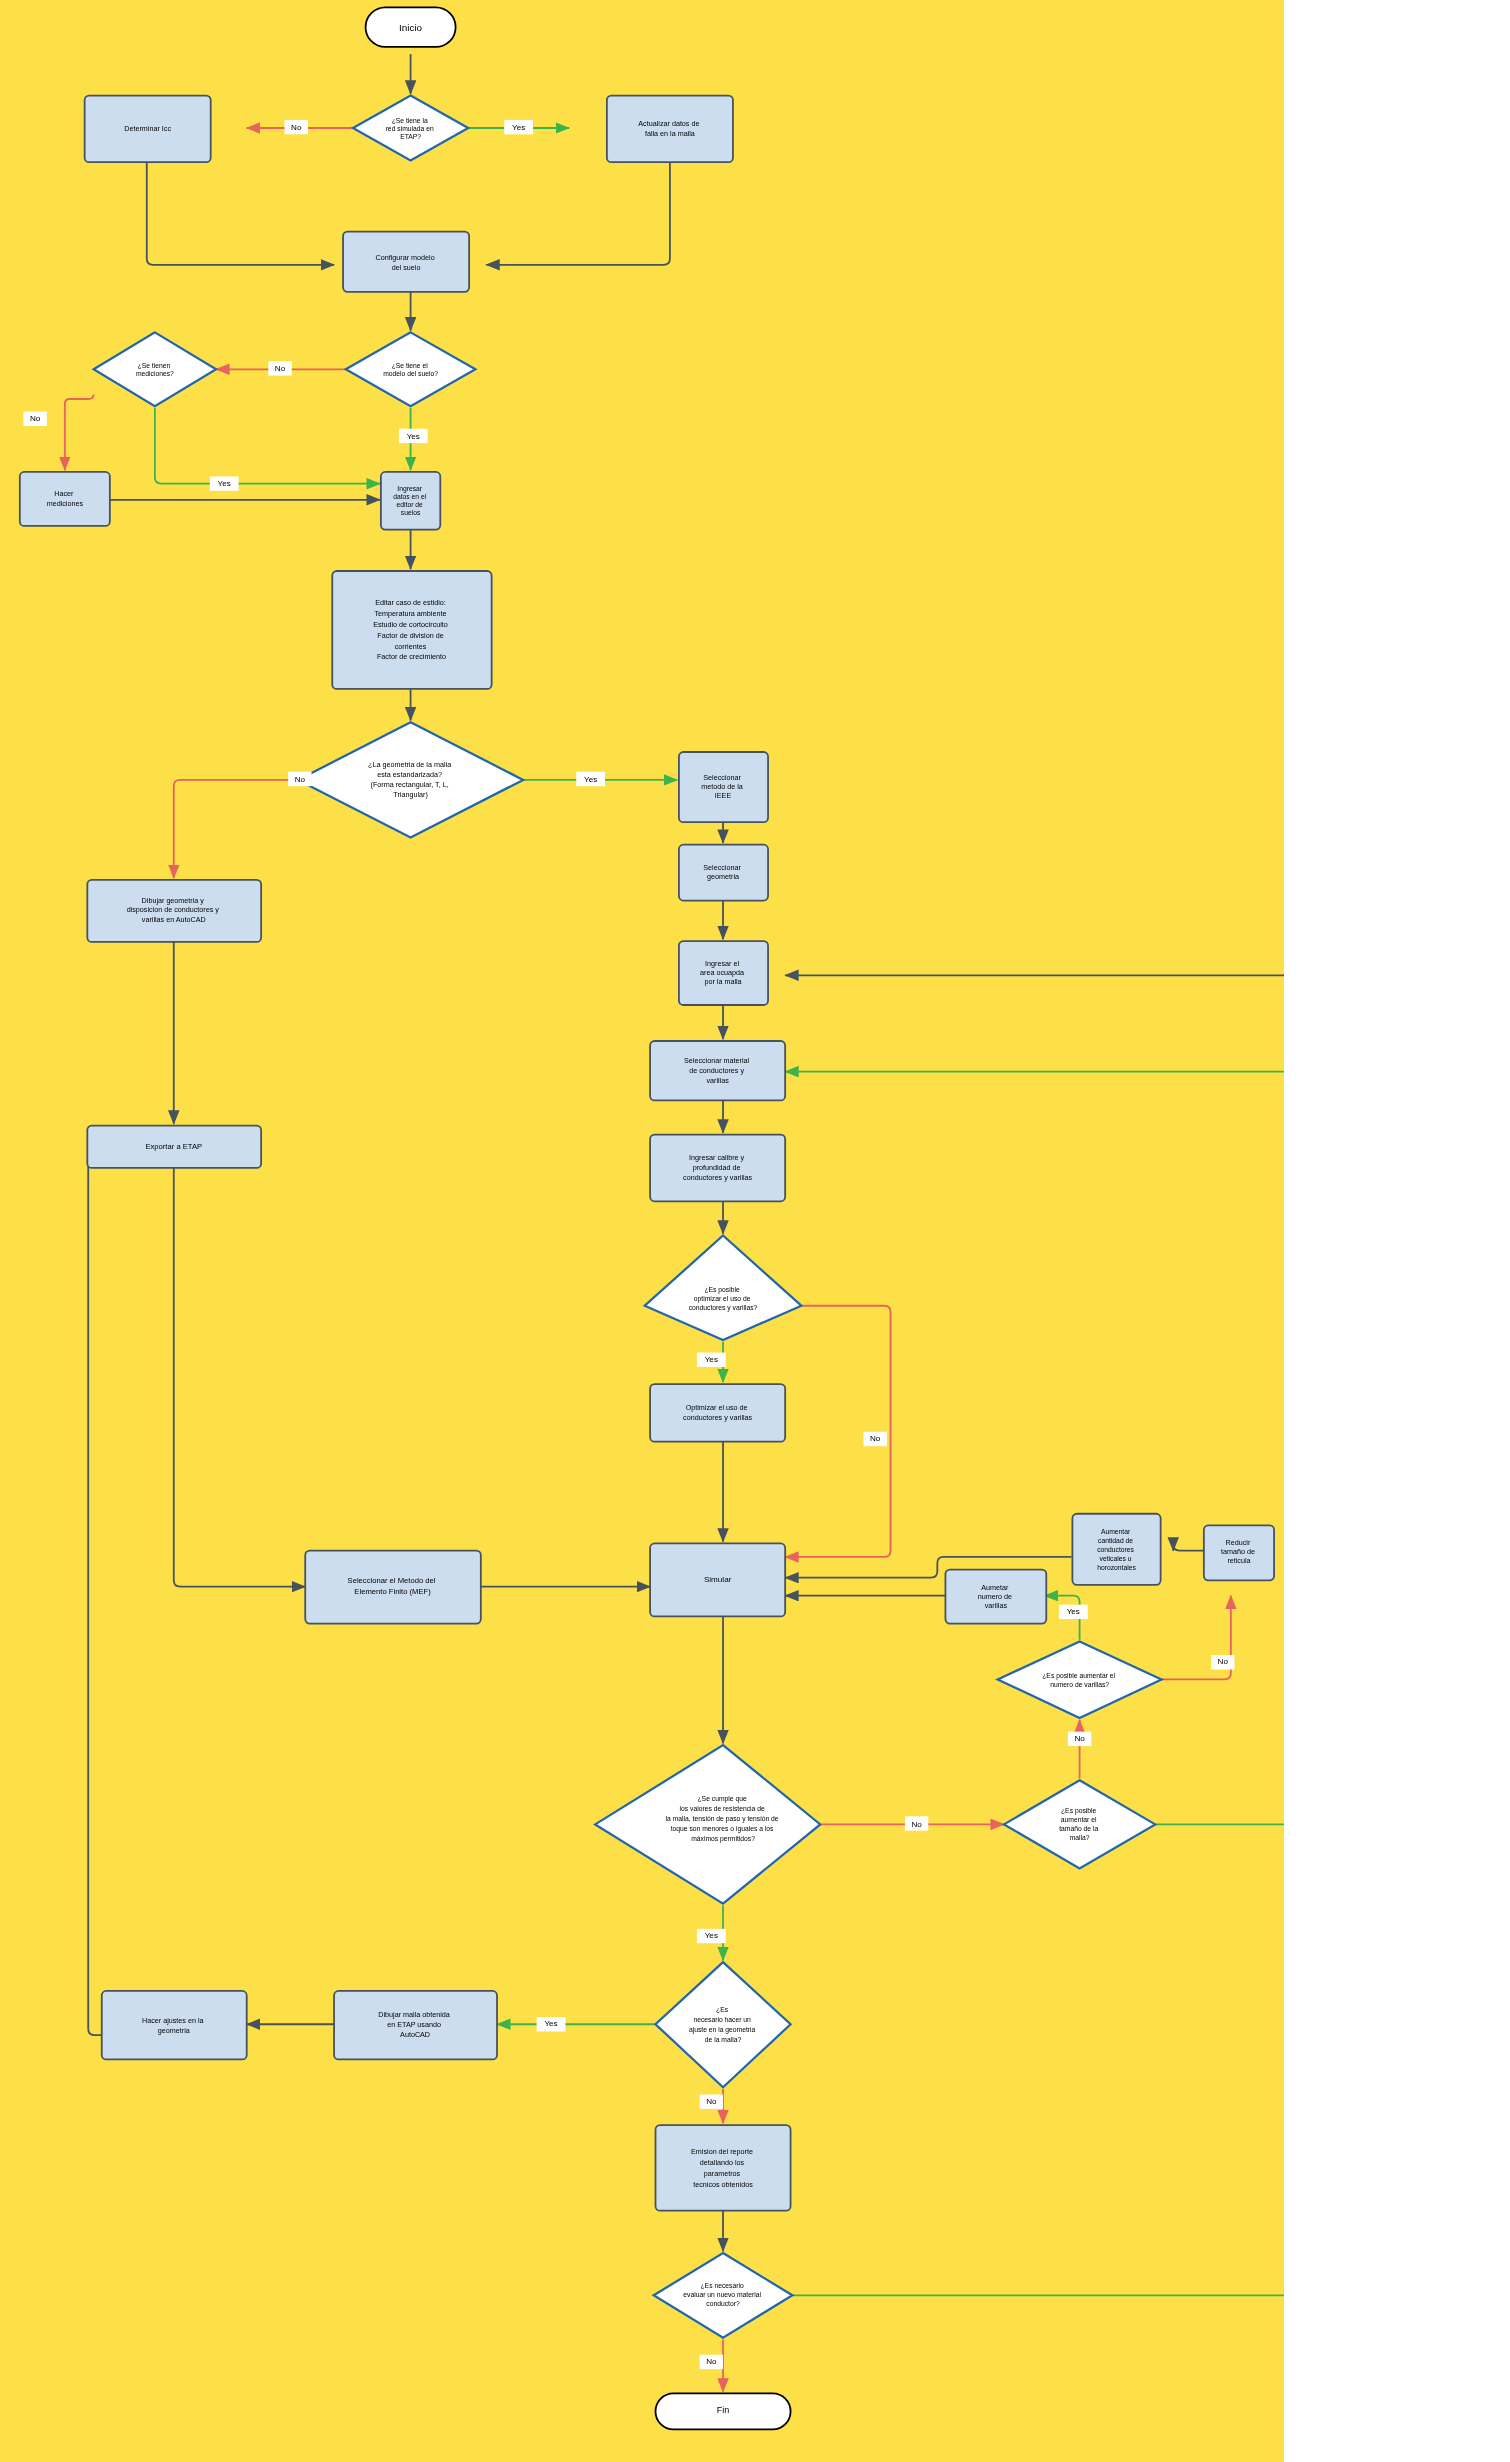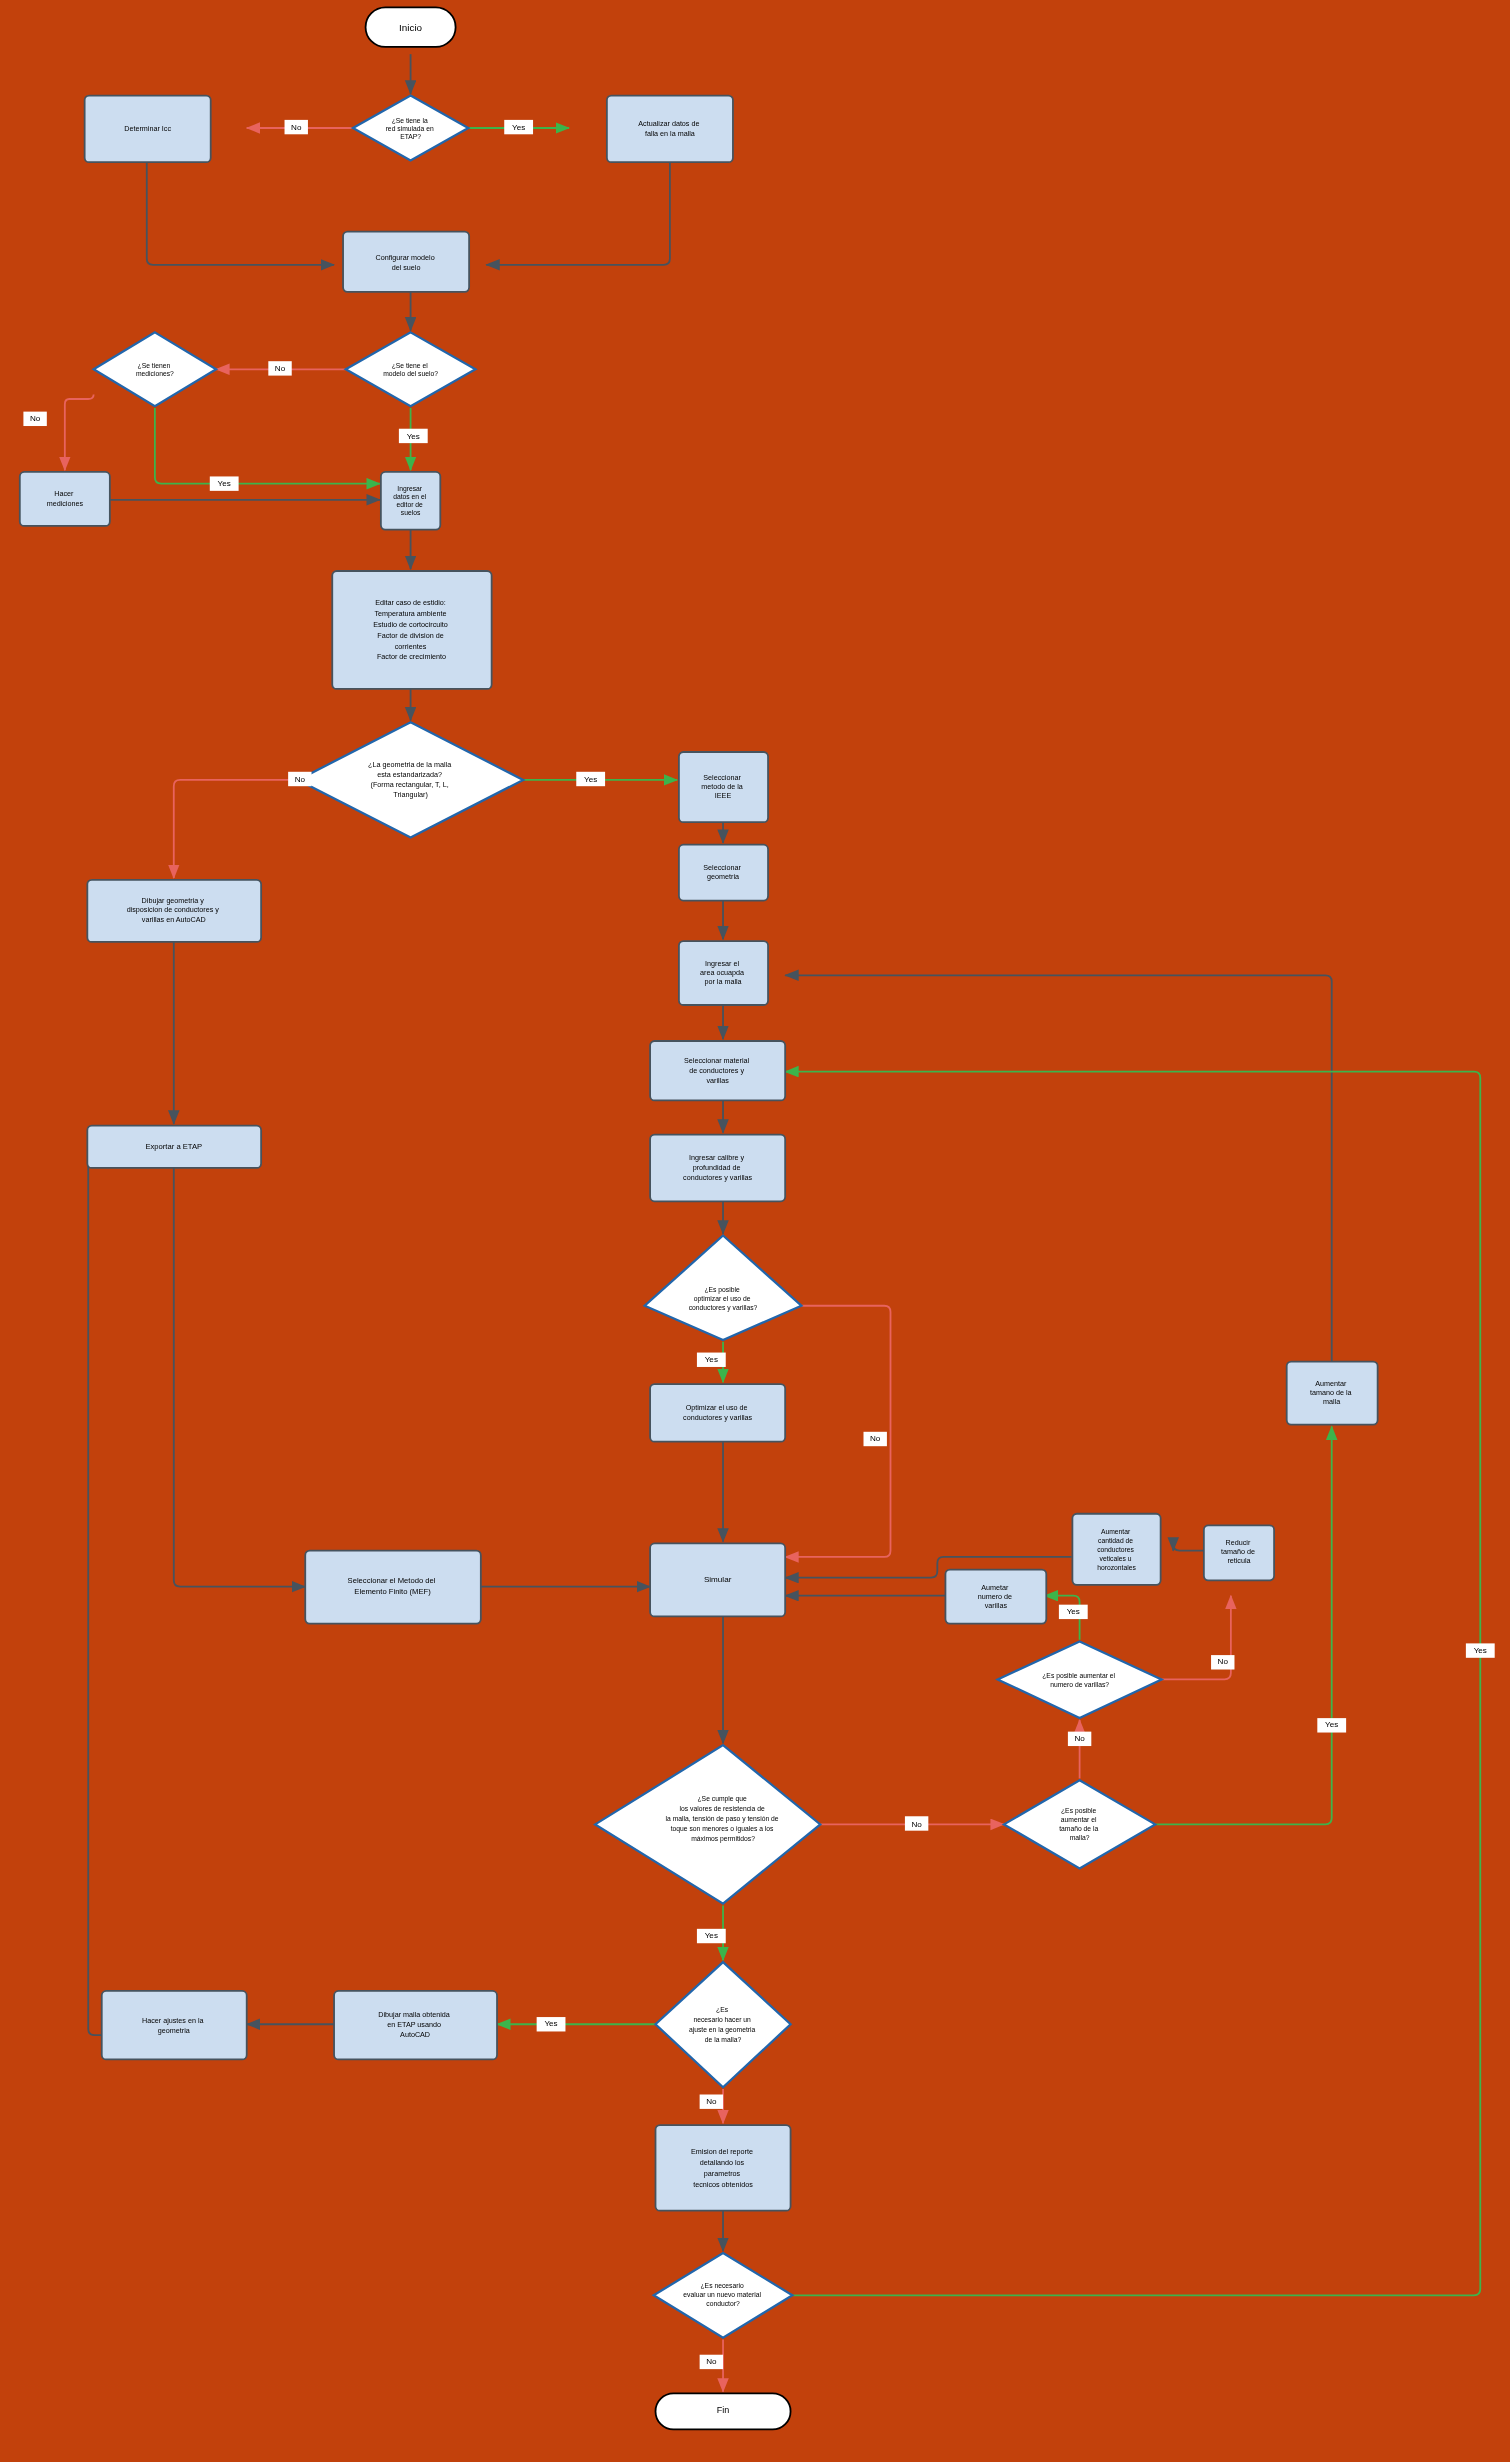--- a/index.html
+++ b/index.html
@@ -5,23 +5,23 @@
   html, body {
     margin: 0;
     padding: 0;
     background: #ffffff;
   }
   body {
     font-family: "Liberation Sans", sans-serif;
   }
   #canvas {
     position: relative;
-    width: 1510px;
+    width: 1284px;
     height: 2462px;
-    background: #c2410c;
+    background: #fde047;
     overflow: hidden;
   }
   svg.flow {
     position: absolute;
     top: 0; left: 0;
     width: 1510px;
     height: 2462px;
   }
   .proc-rect {
     fill: #ccddf0;

